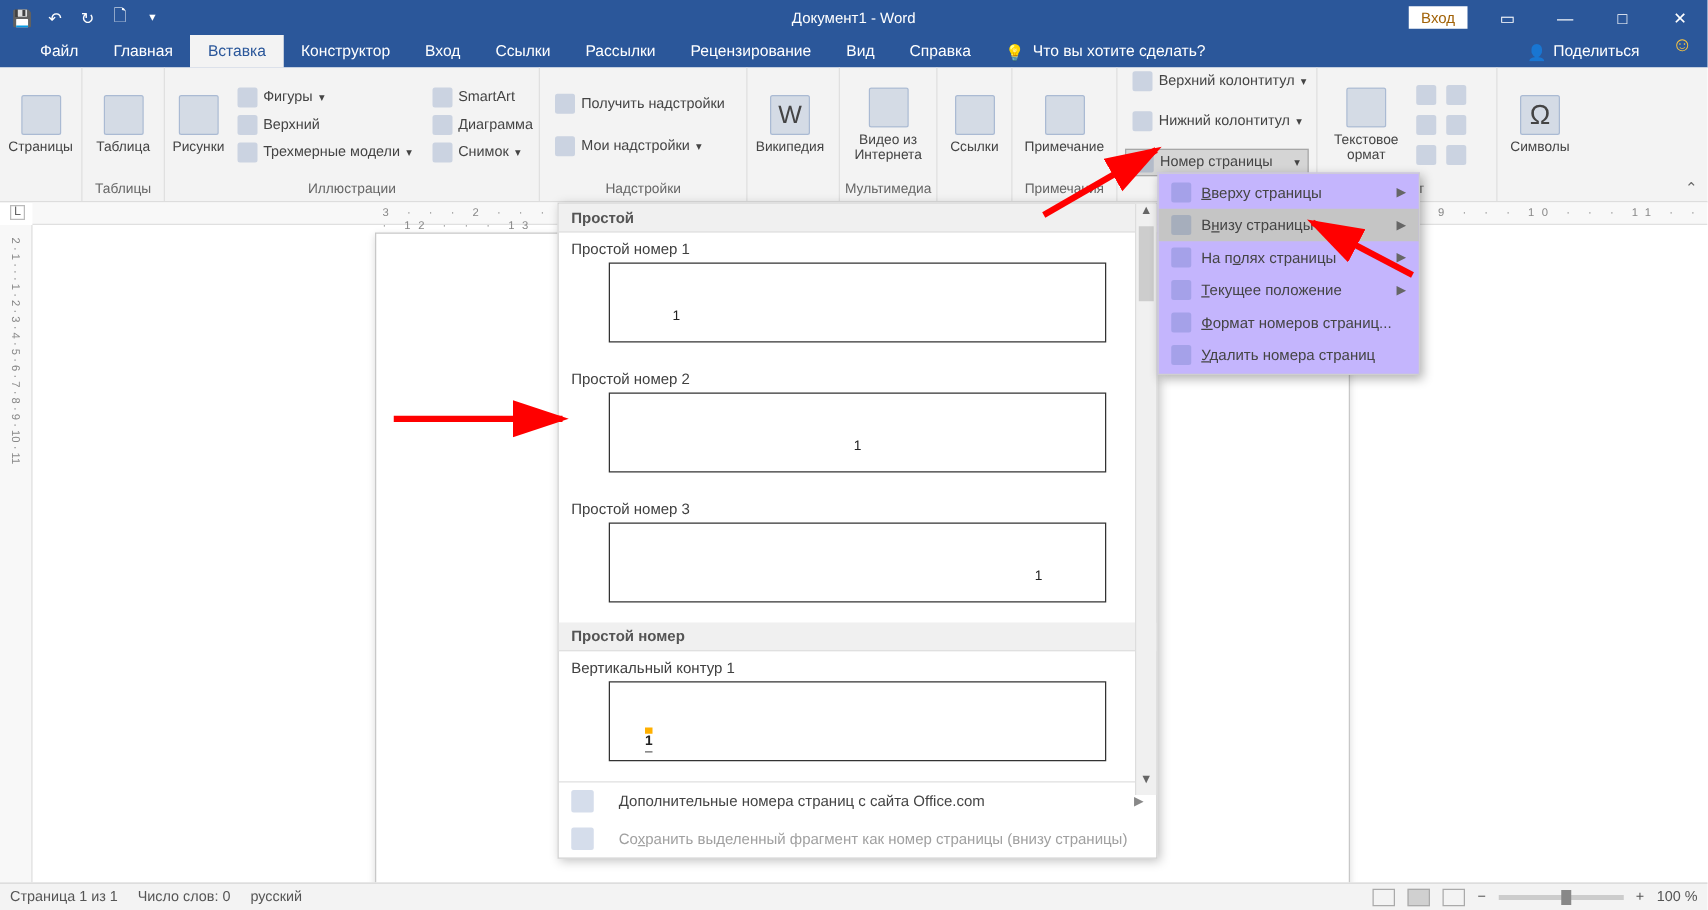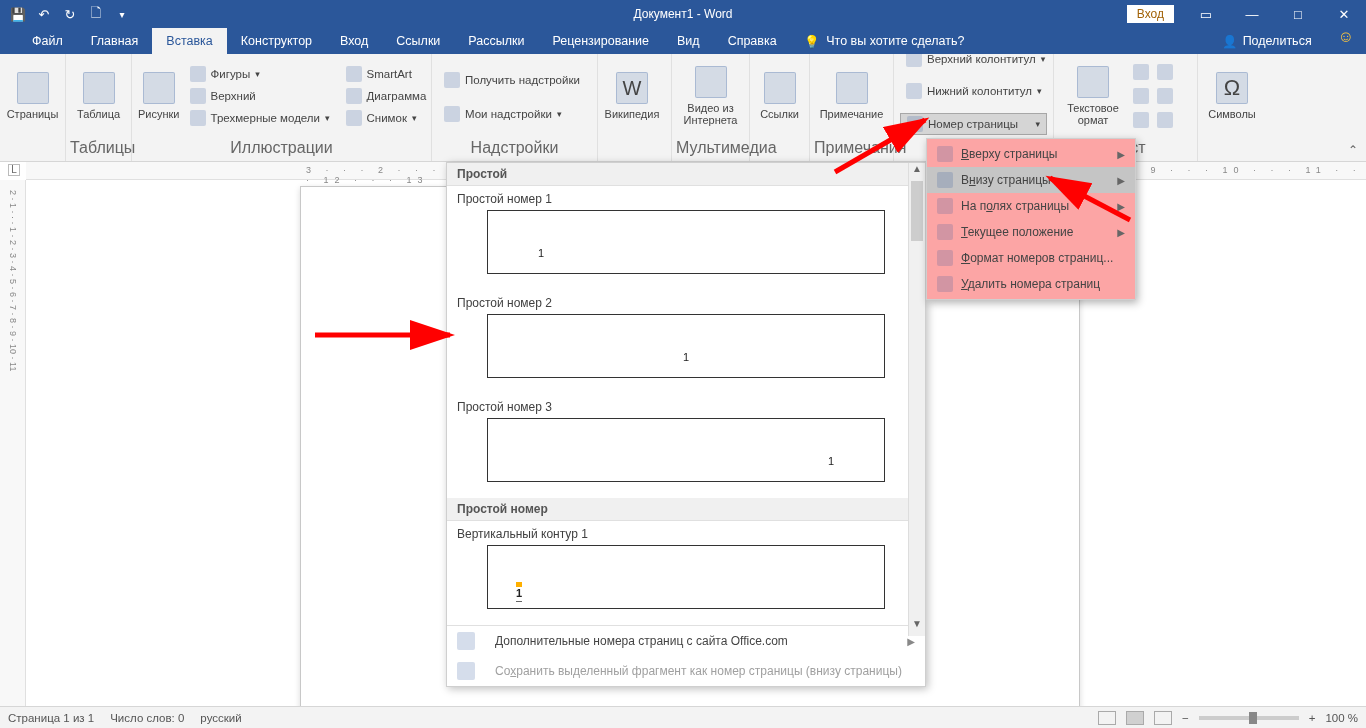--- a/index.html
+++ b/index.html
@@ -17,21 +17,21 @@
 
 .ribbon-tabs { height: 26px; background: #2b579a; display: flex; align-items: stretch; color: #fff; padding-left: 18px; position: relative; }
 .tab { padding: 0 14px; display: flex; align-items: center; font-size: 12.5px; cursor: pointer; }
 .tab.active { background: #f3f3f3; color: #2b579a; }
 .share-btn { margin-left: auto; display: flex; align-items: center; padding: 0 14px; gap: 5px; font-size: 12.5px; }
 .smiley { margin: 0 12px; color: #ffc83d; font-size: 16px; }
 
 
 .ribbon { height: 108px; background: #f3f3f3; border-bottom: 1px solid #d6d6d6; display: flex; position: relative; }
 .group { border-right: 1px solid #e0e0e0; display: flex; flex-direction: column; justify-content: flex-end; padding: 2px 4px; }
-.group-label { text-align: center; font-size: 16px; color: #666; padding: 2px 0; }
+.group-label { text-align: center; font-size: 11px; color: #666; padding: 2px 0; }
 .group-content { flex: 1; display: flex; align-items: center; gap: 4px; padding: 2px; }
 .big-btn { width: 56px; height: 78px; display: flex; flex-direction: column; align-items: center; justify-content: center; gap: 4px; font-size: 11px; text-align: center; }
 .big-icon { width: 32px; height: 32px; background: rgba(43,87,154,.15); border: 1px solid rgba(43,87,154,.25); border-radius: 2px; }
 .mini-row { display: flex; flex-direction: column; gap: 2px; }
 .mini-btn { display: flex; align-items: center; gap: 5px; padding: 2px 6px; font-size: 11.5px; white-space: nowrap; }
 .mini-icon { width: 16px; height: 16px; background: rgba(43,87,154,.2); border-radius: 2px; flex-shrink: 0; }
 .small-btn { width: 22px; height: 22px; display:flex; align-items:center; justify-content:center; }
 .collapse { position: absolute; right: 8px; bottom: 4px; font-size: 12px; color: #666; }
 
 
@@ -57,21 +57,21 @@
 .gallery .scrollwrap { position: absolute; right: 0; top: 0; bottom: 50px; width: 17px; background: #f0f0f0; border-left: 1px solid #ddd; }
 .scroll-thumb { position: absolute; top: 18px; left: 2px; right: 2px; height: 60px; background: #cdcdcd; }
 .scroll-arrow { height: 18px; text-align: center; font-size: 10px; color: #666; }
 .gal-footer { border-top: 1px solid #e0e0e0; }
 .gal-cmd { display: flex; align-items: center; gap: 20px; padding: 6px 10px; font-size: 12px; }
 .gal-cmd.disabled { color: #a0a0a0; }
 .gal-cmd .mini-icon { width: 18px; height: 18px; }
 .gal-cmd .arrow-r { margin-left: auto; color: #888; font-size: 10px; }
 
 
-.submenu { position: absolute; left: 926px; top: 138px; width: 210px; background: #fca5a5; border: 1px solid #cfcfcf; box-shadow: 2px 3px 8px rgba(0,0,0,.3); z-index: 60; padding: 2px 0; }
+.submenu { position: absolute; left: 926px; top: 138px; width: 210px; background: #c4b5fd; border: 1px solid #cfcfcf; box-shadow: 2px 3px 8px rgba(0,0,0,.3); z-index: 60; padding: 2px 0; }
 .submenu .mitem { display: flex; align-items: center; gap: 8px; padding: 5px 10px; font-size: 12px; position: relative; }
 .submenu .mitem.hover { background: #c5c5c5; }
 .submenu .mitem .mini-icon { width: 16px; height: 16px; }
 .submenu .mitem .arrow-r { margin-left: auto; font-size: 10px; color: #666; }
 .u { text-decoration: underline; }
 
 
 .red-arrow { position: absolute; z-index: 100; pointer-events: none; }
 
 

